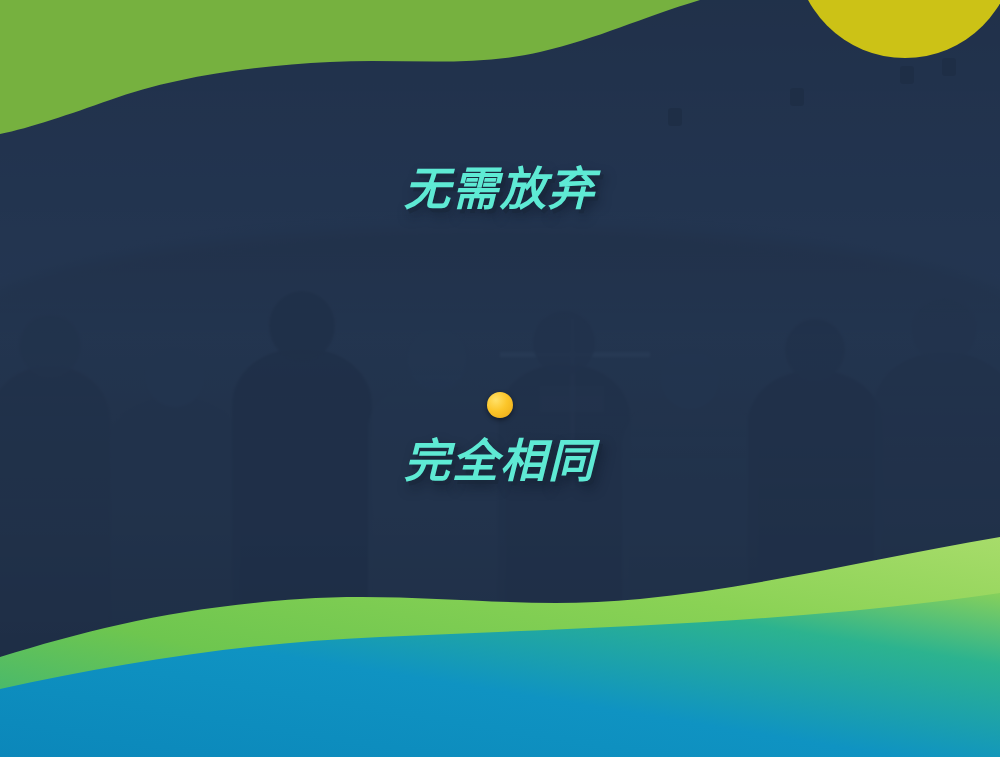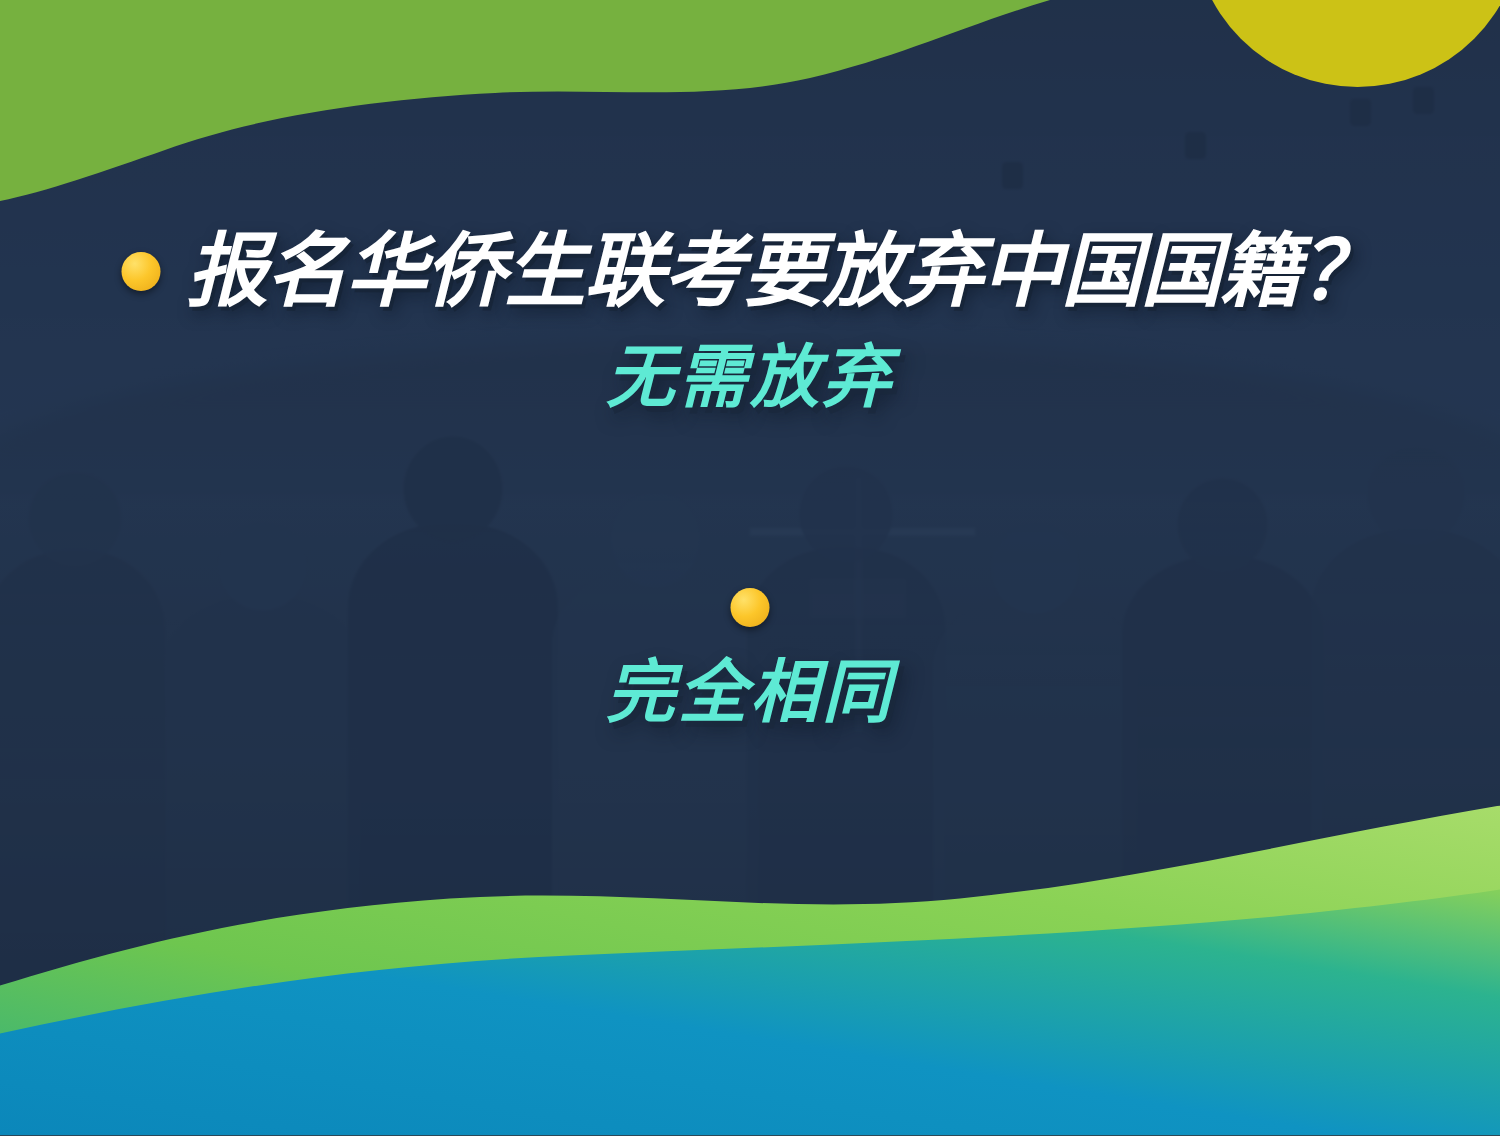--- a/index.html
+++ b/index.html
@@ -252,24 +252,20 @@
 
     <circle cx="905" cy="-52" r="110" fill="#ccc216"></circle>
 
     <path d="M0,0 L700,0 C640,18 600,38 540,52 C470,68 400,58 330,62
              C250,66 170,78 110,100 C70,114 30,128 0,134 Z" fill="#76b13f"></path>
   </svg>
 
   <div class="content">
 
     <div class="qa-block" id="qa-1">
-      <div class="question-row">
-        <span class="bullet"></span>
-        <span class="question-text">报名华侨生联考要放弃中国国籍？</span>
-      </div>
       <div class="answer-row">
         <span class="answer-text">无需放弃</span>
       </div>
     </div>
 
     <div class="qa-block" id="qa-2">
       <div class="question-row">
         <span class="bullet"></span>
       </div>
       <div class="answer-row">

